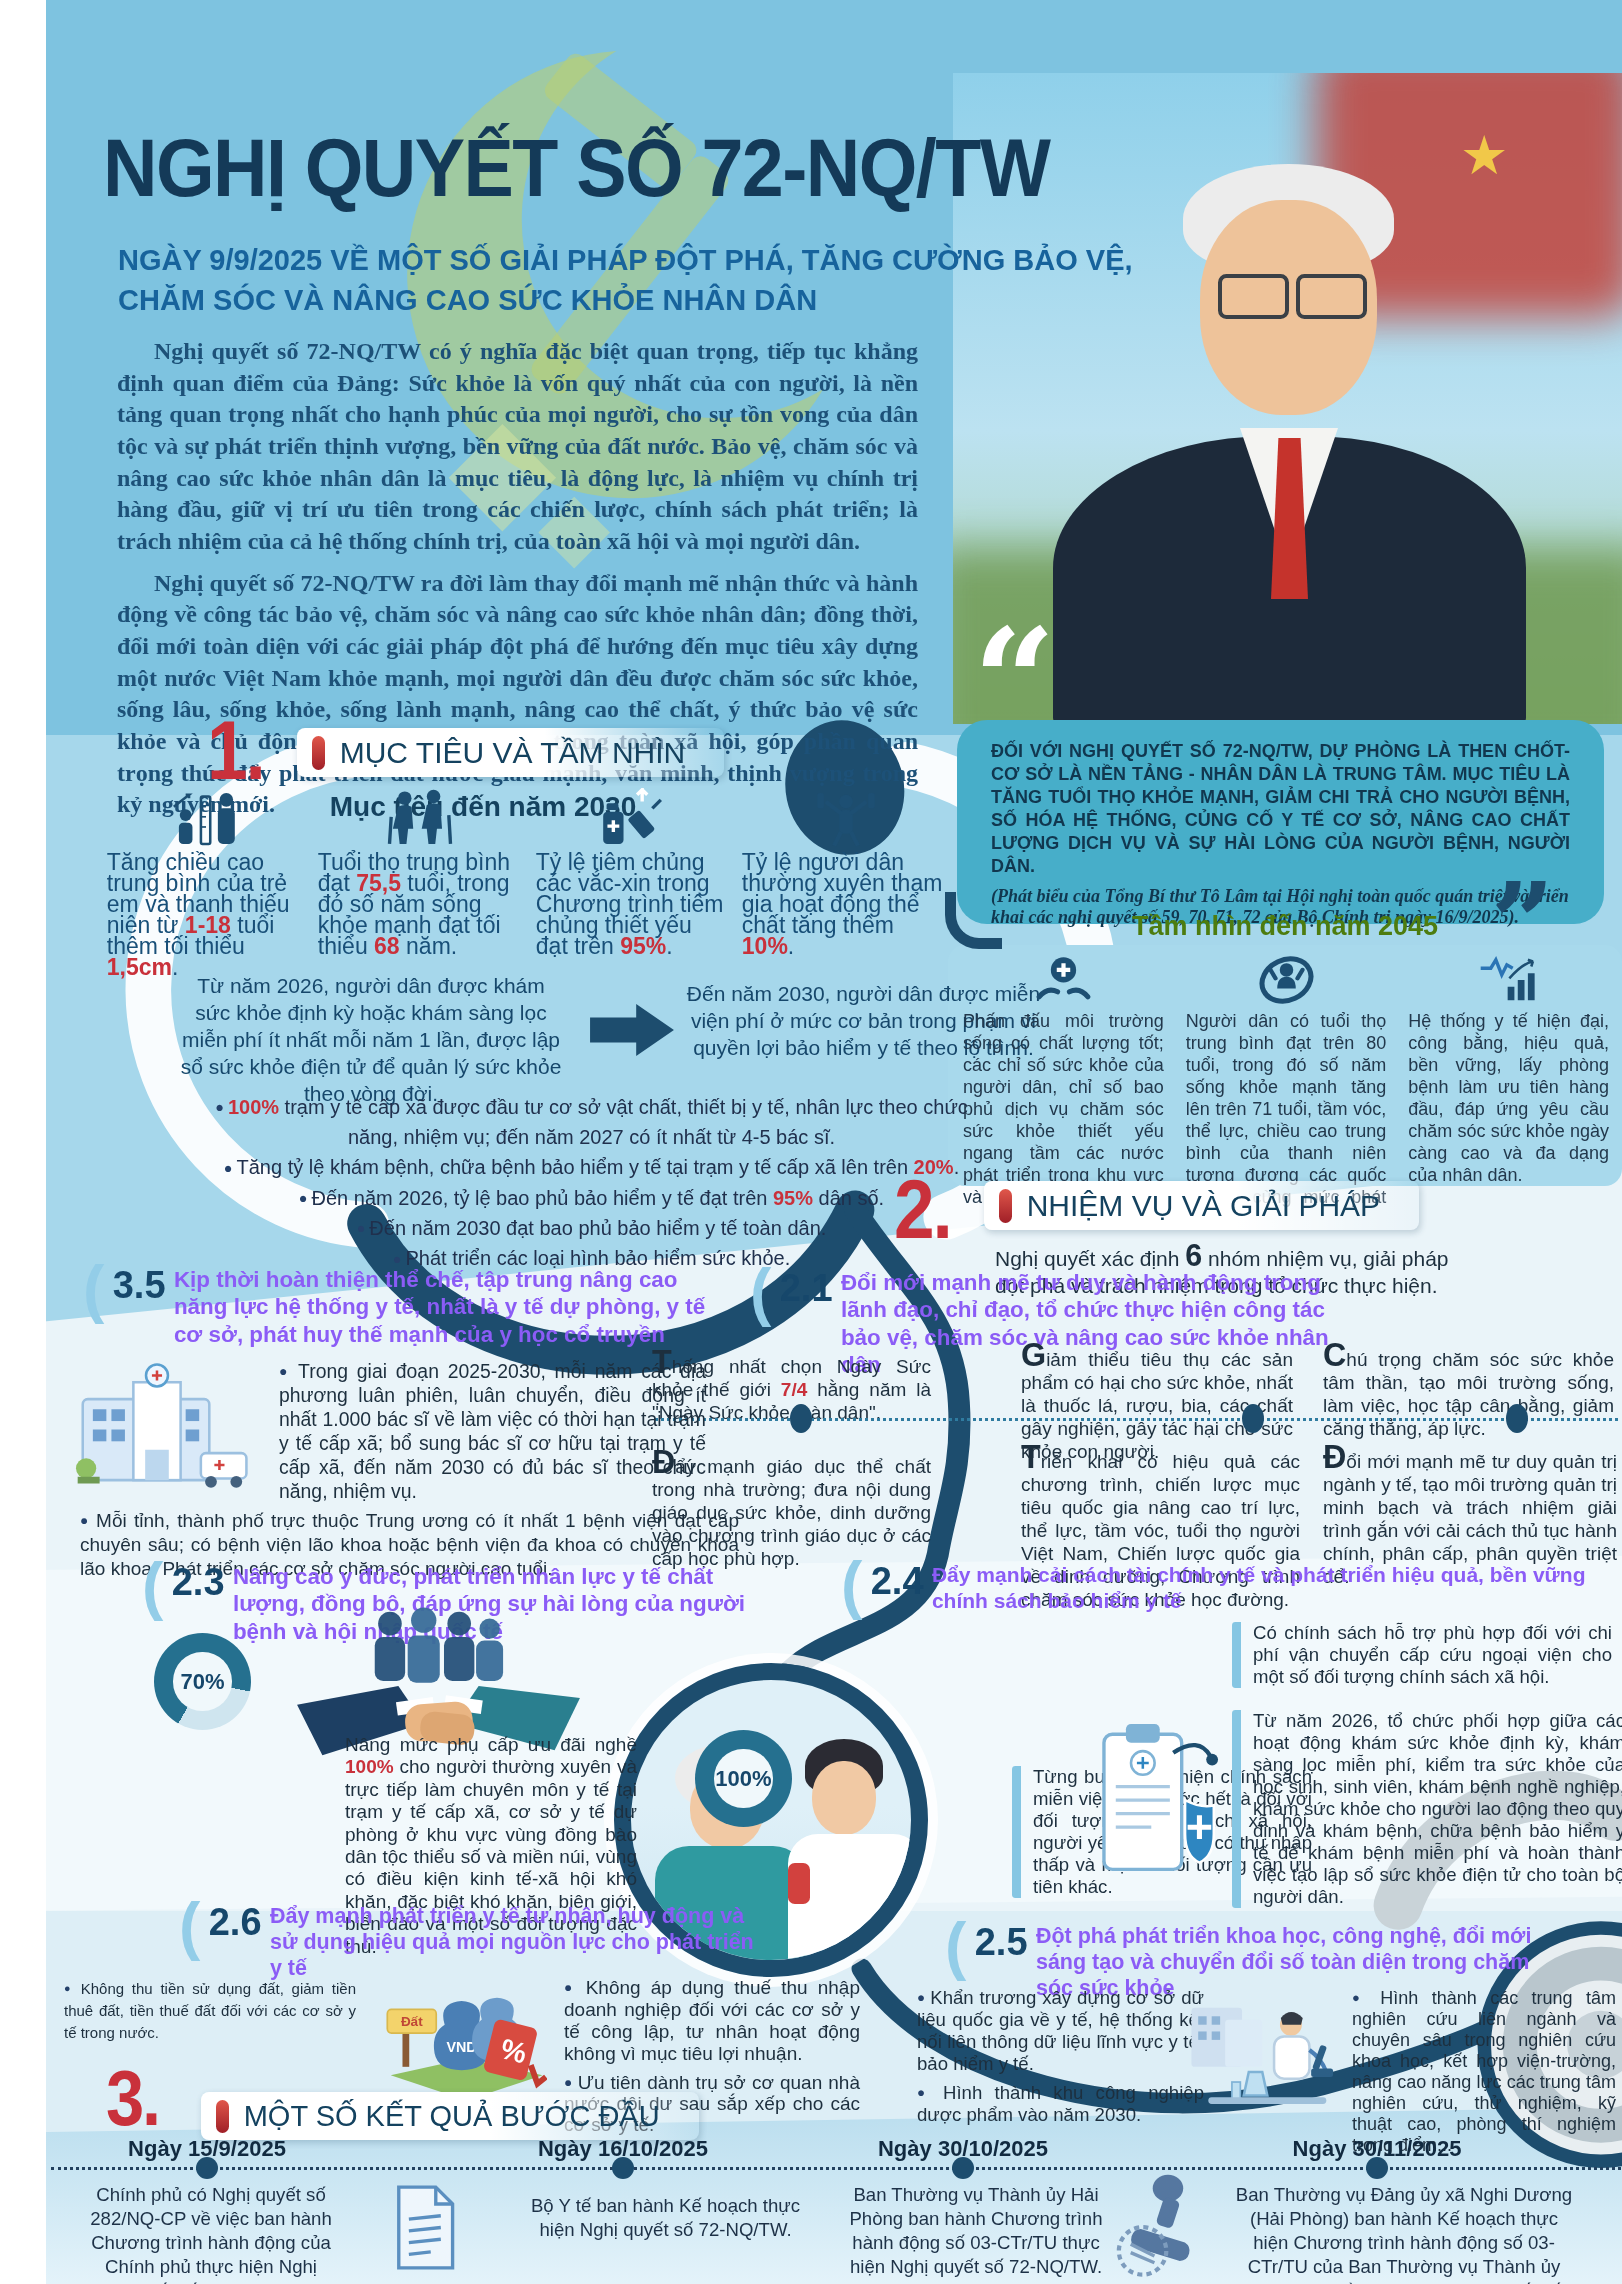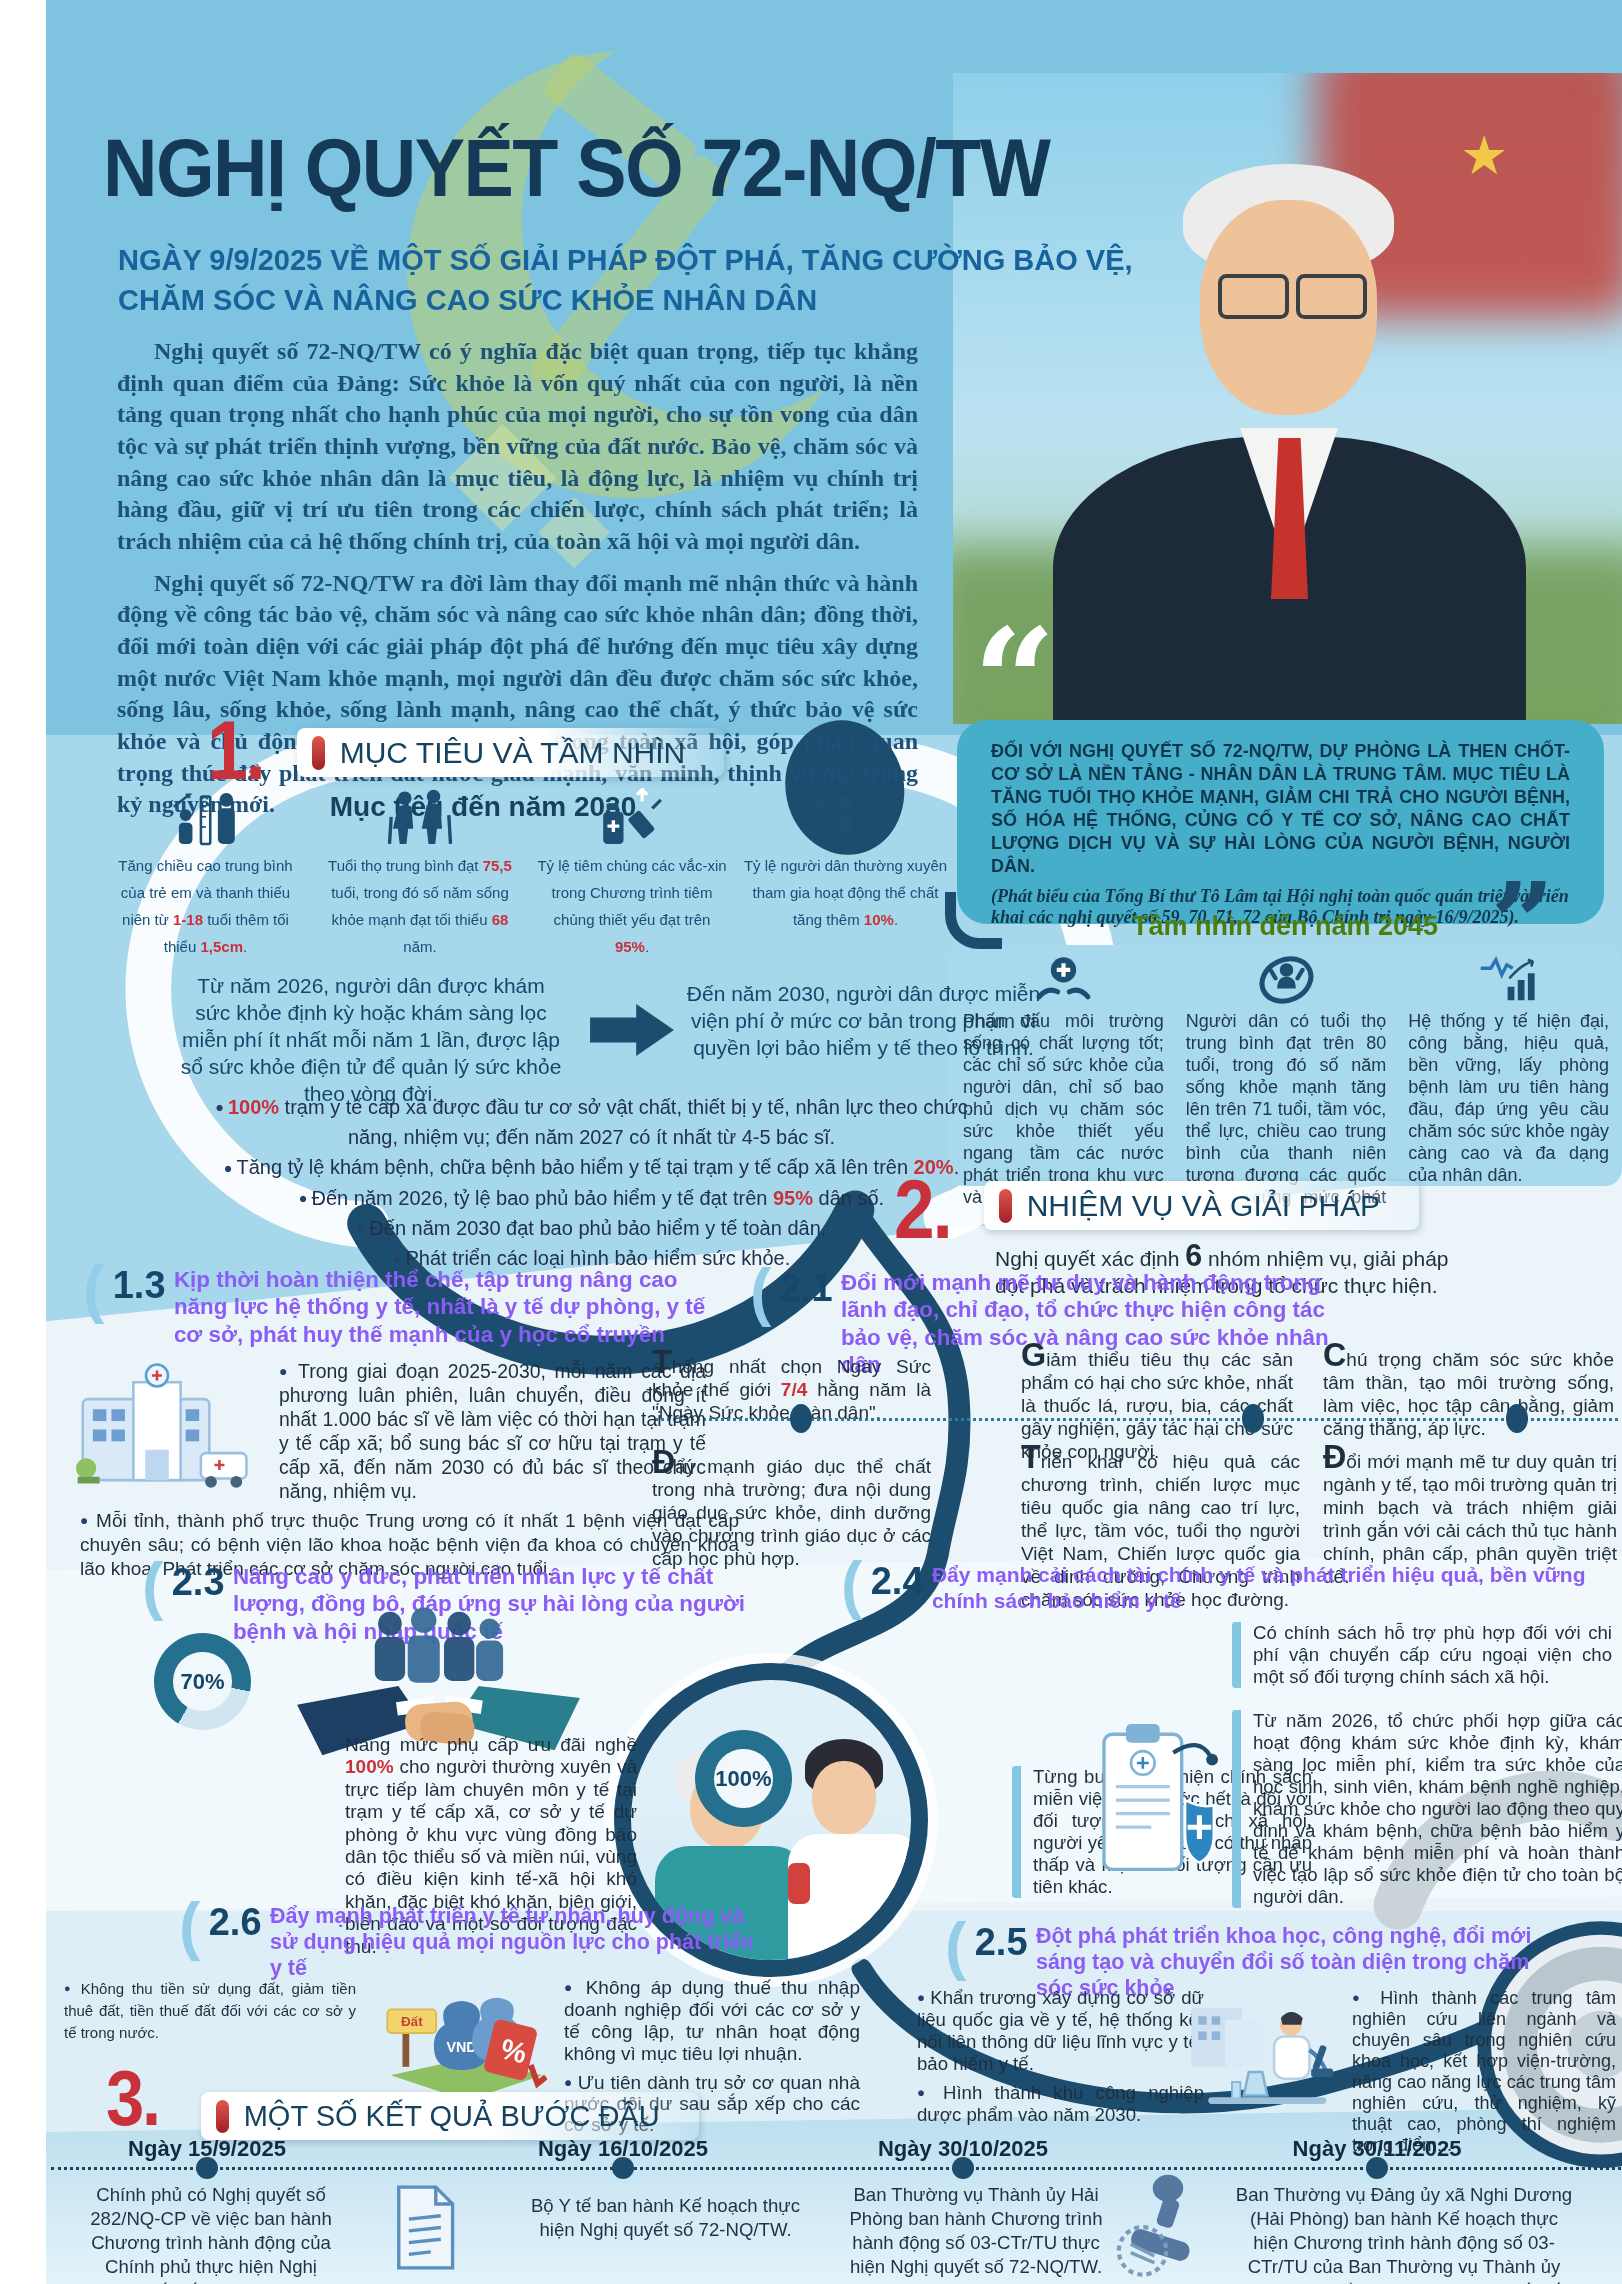--- a/index.html
+++ b/index.html
@@ -30,21 +30,21 @@
             border-radius:8px;padding:7.6px 39px 7.6px 15px;font-size:30px;font-weight:normal;
             color:#14425f;box-shadow:1.7px 2.5px 6px rgba(20,60,90,.2);white-space:nowrap}
   .seclabel::before{content:"";width:12.7px;align-self:stretch;border-radius:6.8px;margin-right:15px;
             background:linear-gradient(180deg,#e0574b,#a01f27)}
   .subhead{display:flex;align-items:flex-start;gap:8.4px}
   .subhead .paren::before{content:"(";color:#93cde8;font-size:64px;line-height:.72;font-weight:bold}
   .subnum{font-size:38px;font-weight:bold;color:#16476b;line-height:1}
   .subttl{font-size:22.4px;font-weight:bold;color:#8b5cf6;line-height:1.22}
   
   .goal{text-align:center}
-  .goal .gtxt{font-size:15px;line-height:27px;color:#184f78;text-align:center;padding:0 6.8px}
+  .goal .gtxt{font-size:23px;line-height:21px;color:#184f78;text-align:left;padding:0 6.8px}
   .flowtxt{font-size:21px;line-height:27px;color:#16476b;text-align:center}
   .blist{font-size:20px;line-height:30px;color:#20304d;text-align:center}
   .ink{font-size:19px;line-height:23px;color:#1d2f3e;text-align:justify}
   .dotb::before{content:"● ";color:#24416b;font-size:.72em;vertical-align:1.7px}
   .dc::first-letter{font-size:1.7em;font-weight:bold;line-height:.95}
   .baritem{border-left:9.3px solid #85c6e3;padding-left:12px;border-radius:3.4px}
   .dotline{border-top:3.4px dotted #2f7ba0}
   .tdot{position:absolute;width:22px;height:29px;background:#1d4d6e;border-radius:50%}
   
   .donut{width:97px;height:97px;border-radius:50%;position:relative;display:flex;
@@ -244,21 +244,21 @@
   <div class="abs z3 dotline" style="left:655px;top:1418px;width:963px"></div>
   <div class="tdot z3" style="left:790px;top:1404px"></div>
   <div class="tdot z3" style="left:1242px;top:1404px"></div>
   <div class="tdot z3" style="left:1506px;top:1404px"></div>
   <div class="abs z3 ink dc" style="left:652px;top:1447px;width:279px"><span>Đẩy mạnh giáo dục thể chất trong nhà trường; đưa nội dung giáo dục sức khỏe, dinh dưỡng vào chương trình giáo dục ở các cấp học phù hợp.</span></div>
   <div class="abs z3 ink dc" style="left:1021px;top:1442px;width:279px"><span>Triển khai có hiệu quả các chương trình, chiến lược mục tiêu quốc gia nâng cao trí lực, thể lực, tầm vóc, tuổi thọ người Việt Nam, Chiến lược quốc gia về dinh dưỡng, Chương trình chăm sóc sức khỏe học đường.</span></div>
   <div class="abs z3 ink dc" style="left:1323px;top:1442px;width:294px"><span>Đổi mới mạnh mẽ tư duy quản trị ngành y tế, tạo môi trường quản trị minh bạch và trách nhiệm giải trình gắn với cải cách thủ tục hành chính, phân cấp, phân quyền triệt để.</span></div>
 
   <div class="abs z3 subhead" style="left:83px;top:1266px;width:625px">
     <span class="paren"></span>
-    <span class="subnum">1.3</span>
+    <span class="subnum">3.5</span>
     <div class="subttl" style="width:541px">Kịp thời hoàn thiện thể chế, tập trung nâng cao năng lực hệ thống y tế, nhất là y tế dự phòng, y tế cơ sở, phát huy thế mạnh của y học cổ truyền</div>
   </div>
   <svg class="abs z3" style="left:74px;top:1362px" width="182" height="135" viewBox="0 0 215 160">
     <rect x="10" y="44" width="150" height="96" rx="6" fill="#d9e9f8" stroke="#9cc0e0" stroke-width="3"></rect>
     <rect x="70" y="24" width="56" height="116" fill="#ffffff" stroke="#9cc0e0" stroke-width="3"></rect>
     <circle cx="98" cy="16" r="13" fill="#eef6ff" stroke="#5aa0d0" stroke-width="3"></circle>
       <path d="M98 10 v12 M92 16 h12" stroke="#d2413e" stroke-width="3"></path>
     <rect x="22" y="56" width="16" height="14" fill="#6f9fd0"></rect>
       <rect x="44" y="56" width="16" height="14" fill="#6f9fd0"></rect>
     <rect x="22" y="80" width="16" height="14" fill="#6f9fd0"></rect>

